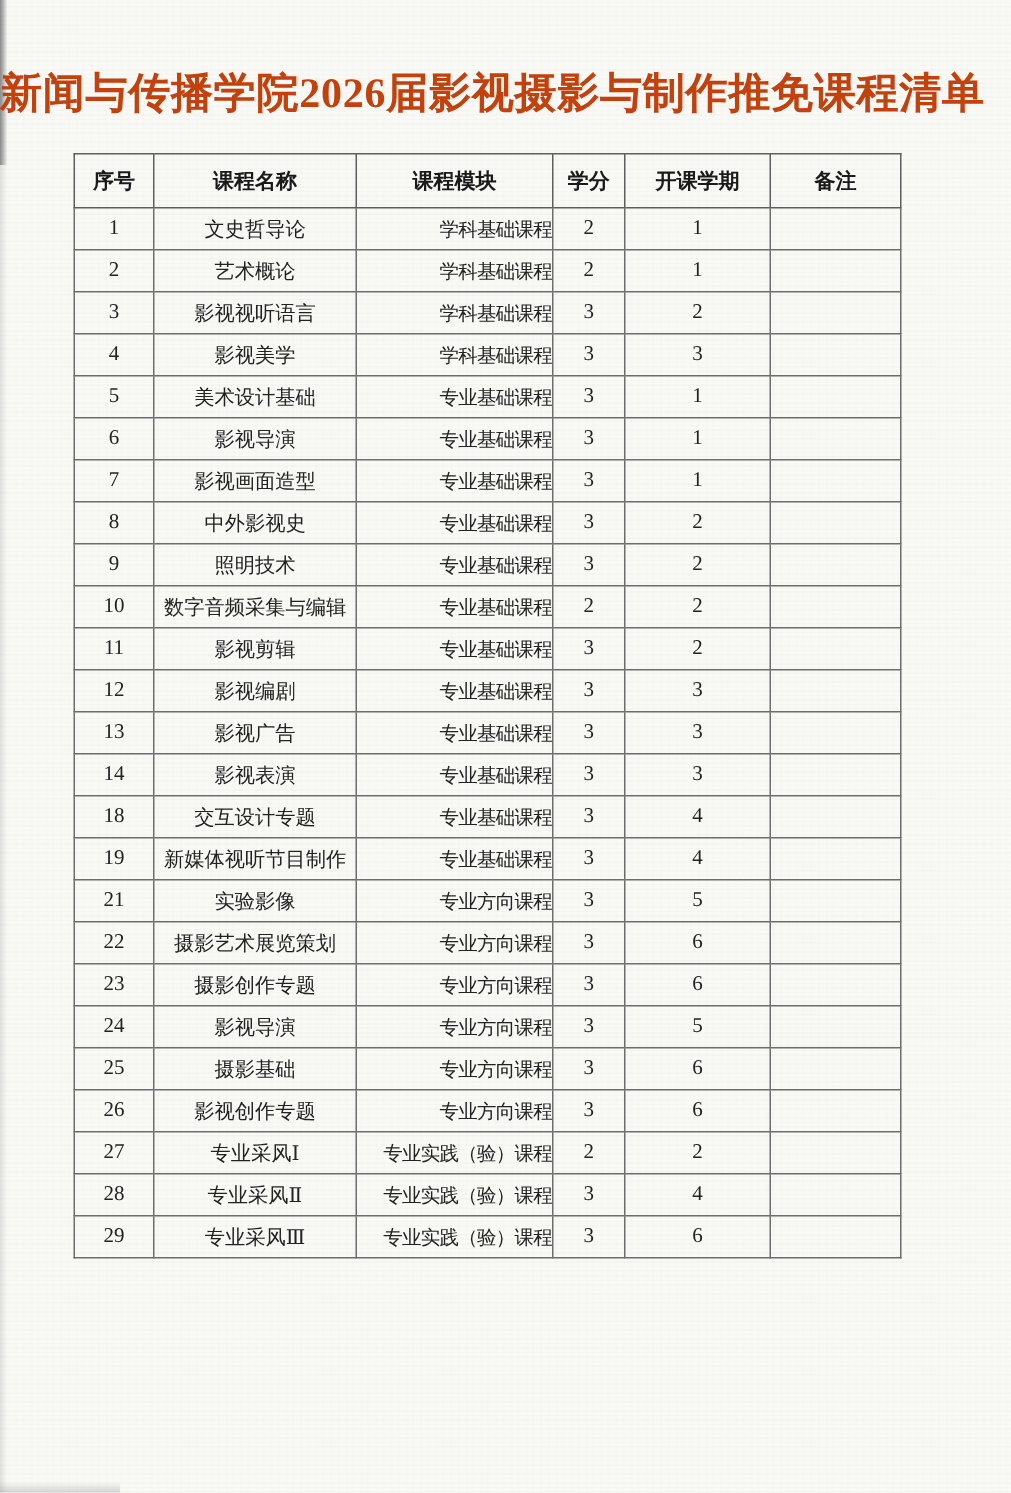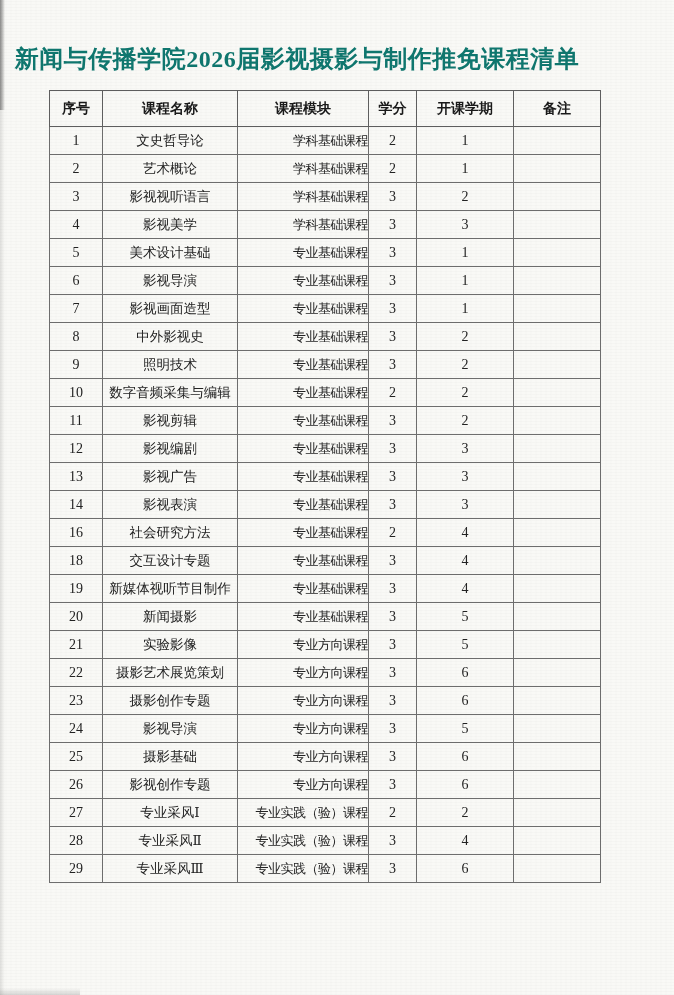--- a/index.html
+++ b/index.html
@@ -41,37 +41,38 @@
     background: linear-gradient(to top, rgba(120,120,120,0.28), rgba(120,120,120,0));
     pointer-events: none;
   }
 
   .page-title {
     position: absolute;
     top: 43px;
     left: 0;
     width: 594px;
     text-align: center;
-    font-size: 24px;
+    font-size: 28px;
     font-weight: bold;
     letter-spacing: 0.5px;
-    color: #0f766e;
+    color: #c2410c;
     white-space: nowrap;
   }
 
   .table-wrap {
     position: absolute;
     left: 49px;
     top: 90px;
   }
   table.course-table {
     border-collapse: collapse;
     table-layout: fixed;
     width: 551px;
     background: transparent;
+    margin-top: 12px;
   }
   table.course-table th,
   table.course-table td {
     border: 1px solid #6d6d6d;
     text-align: center;
     vertical-align: middle;
     padding: 0;
     white-space: nowrap;
     overflow: hidden;
     color: #222;
@@ -237,49 +238,33 @@
         </tr>
         <tr>
           <td>14</td>
           <td>影视表演</td>
           <td>专业基础课程</td>
           <td>3</td>
           <td>3</td>
           <td></td>
         </tr>
         <tr>
-          <td>16</td>
-          <td>社会研究方法</td>
-          <td>专业基础课程</td>
-          <td>2</td>
-          <td>4</td>
-          <td></td>
-        </tr>
-        <tr>
           <td>18</td>
           <td>交互设计专题</td>
           <td>专业基础课程</td>
           <td>3</td>
           <td>4</td>
           <td></td>
         </tr>
         <tr>
           <td>19</td>
           <td>新媒体视听节目制作</td>
           <td>专业基础课程</td>
           <td>3</td>
           <td>4</td>
-          <td></td>
-        </tr>
-        <tr>
-          <td>20</td>
-          <td>新闻摄影</td>
-          <td>专业基础课程</td>
-          <td>3</td>
-          <td>5</td>
           <td></td>
         </tr>
         <tr>
           <td>21</td>
           <td>实验影像</td>
           <td>专业方向课程</td>
           <td>3</td>
           <td>5</td>
           <td></td>
         </tr>

